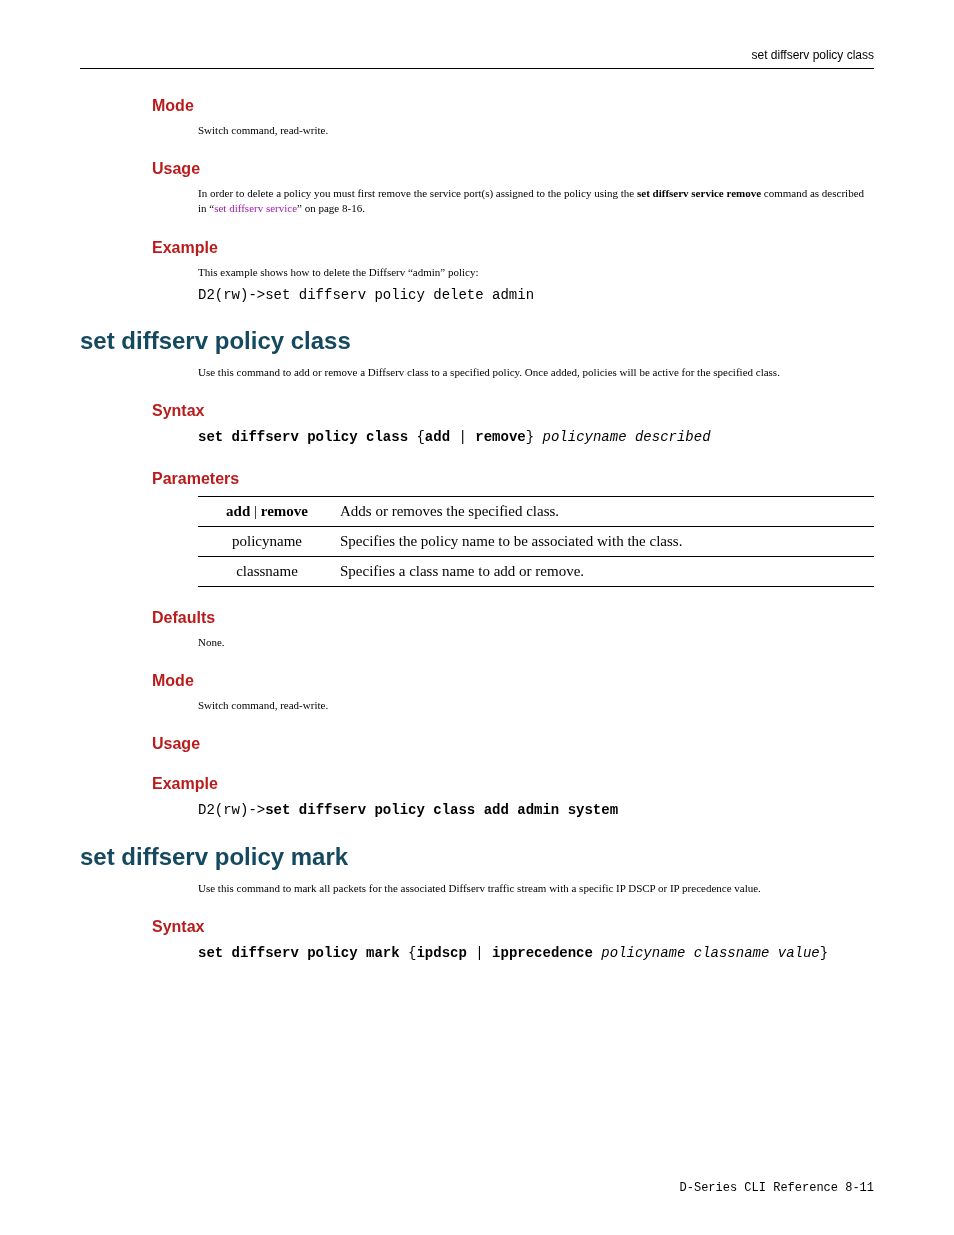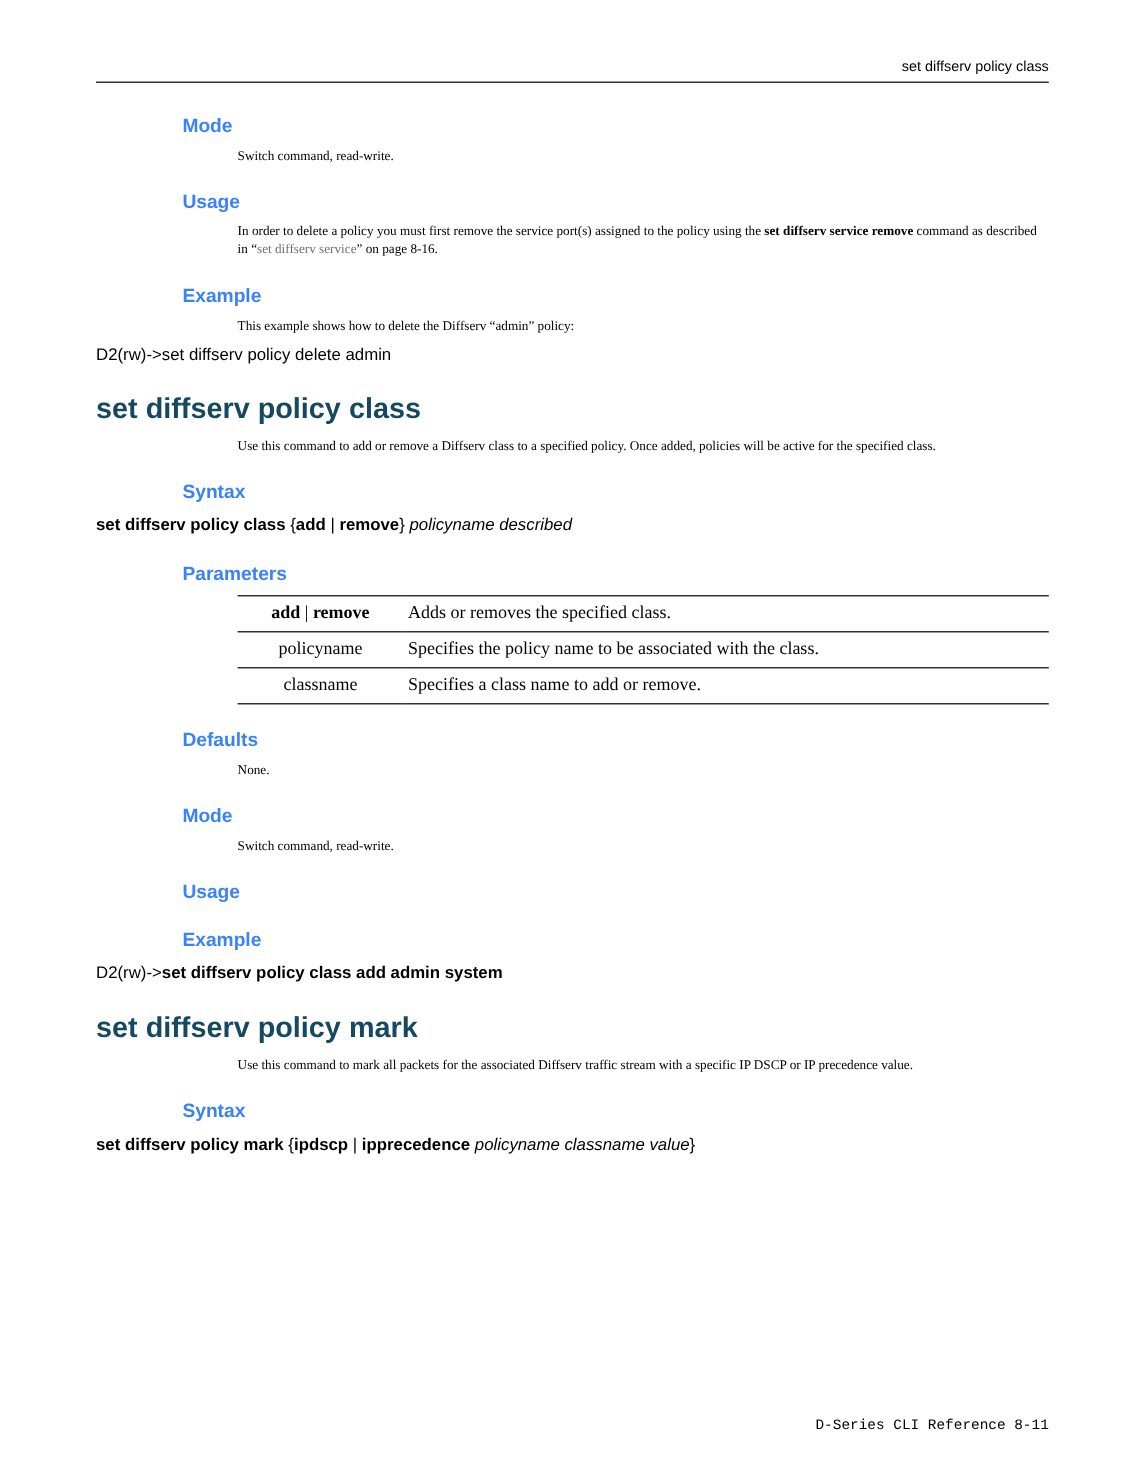--- a/index.html
+++ b/index.html
@@ -33,43 +33,44 @@
     font-weight: bold;
     font-size: 24px;
     color: #15495f;
     margin-top: 22px;
     margin-bottom: 10px;
   }
   h3.sub {
     font-family: Arial, Helvetica, sans-serif;
     font-weight: bold;
     font-size: 16px;
-    color: #3b82f6;
+    color: #b91c1c;
     margin-left: 72px;
     margin-top: 22px;
     margin-bottom: 8px;
   }
   p.body {
     font-size: 11px;
     line-height: 1.38;
     margin-left: 118px;
     margin-right: 0;
     margin-bottom: 6px;
   }
   .code {
-    font-family: Liberation Sans, sans-serif;
+    font-family: Liberation Mono, monospace;
     font-size: 14px;
+    margin-left: 118px;
     margin-top: 6px;
     margin-bottom: 6px;
     line-height: 1.4;
     white-space: pre;
   }
   .code .b { font-weight: bold; }
   .code .i { font-style: italic; }
-  a.link { color: #737373; text-decoration: none; }
+  a.link { color: #a21caf; text-decoration: none; }
   table.params {
     margin-left: 118px;
     width: 676px;
     border-collapse: collapse;
     font-size: 15px;
     margin-top: 4px;
   }
   table.params td {
     border-top: 1px solid #000;
     padding: 6px 4px 6px 2px;

